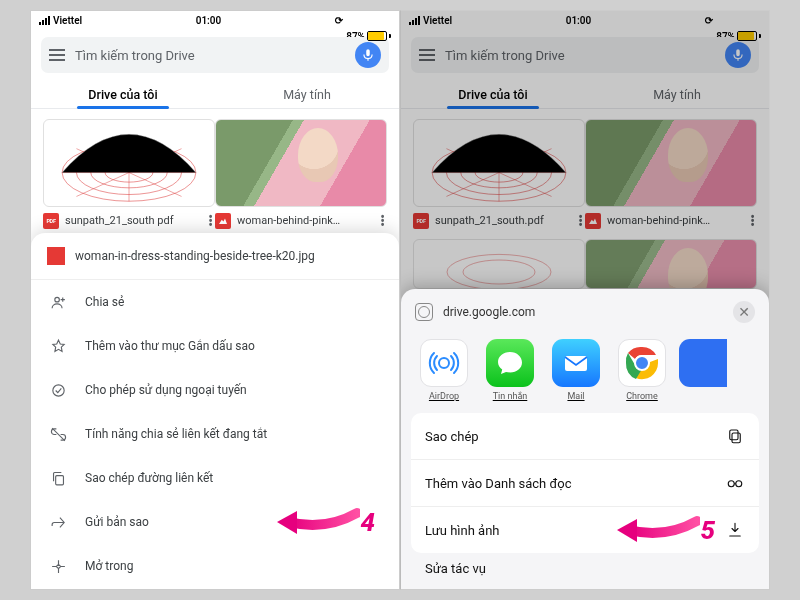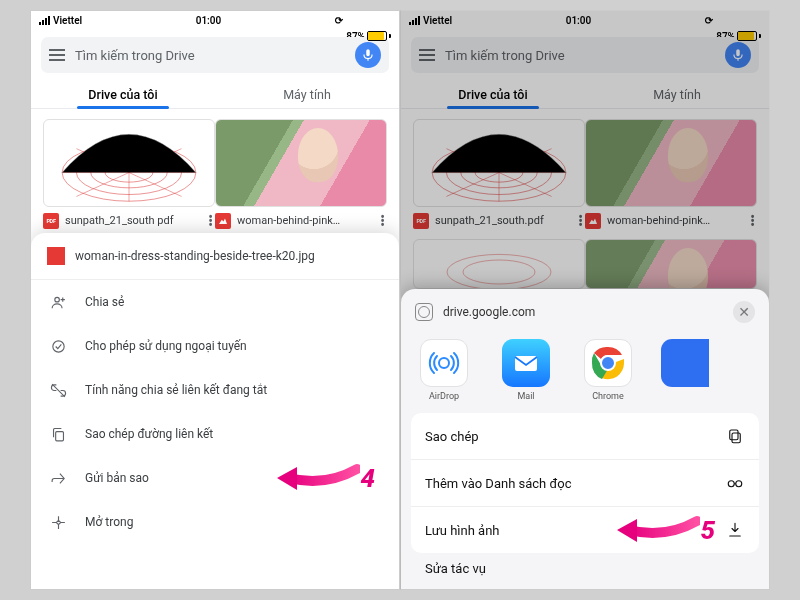--- a/index.html
+++ b/index.html
@@ -57,21 +57,21 @@
   .mi svg { width: 17px; height: 17px; stroke: #5f6368; fill: none; stroke-width: 1.6; }
 
   
   .dim { position: absolute; inset: 0; background: rgba(0,0,0,0.22); }
   .grid.lower { opacity: 0.95; }
   .share { position: absolute; left: 0; right: 0; bottom: 0; top: 278px; background: #f5f5f7; border-radius: 14px 14px 0 0; box-shadow: 0 -3px 18px rgba(0,0,0,0.25); display: flex; flex-direction: column; padding: 0 10px; }
   .share-head { display: flex; align-items: center; gap: 10px; padding: 12px 4px 10px; font-size: 12px; color: #333; }
   .share-head .safari { width: 18px; height: 18px; border: 1.5px solid #888; border-radius: 4px; position: relative; }
   .share-head .safari::after { content: ""; position: absolute; inset: 2px; border: 1px solid #888; border-radius: 50%; }
   .share-head .x { margin-left: auto; width: 22px; height: 22px; border-radius: 50%; background: #e4e4e7; display: flex; align-items: center; justify-content: center; color: #777; font-size: 14px; }
-  .apps { display: flex; gap: 24px; padding: 6px 4px 12px; align-items: flex-start; }
+  .apps { display: flex; gap: 8px; padding: 6px 4px 12px; align-items: flex-start; text-decoration: underline; }
   .app { width: 58px; text-align: center; font-size: 9px; color: #555; }
   .app .aicon { width: 48px; height: 48px; border-radius: 11px; margin: 0 auto 4px; display: flex; align-items: center; justify-content: center; position: relative; overflow: hidden; }
   .app.partial { width: 20px; }
   .app.partial .aicon { width: 48px; border-radius: 11px 0 0 11px; background: #2e6ff2; }
   .actions { background: #fff; border-radius: 10px; overflow: hidden; }
   .arow { display: flex; align-items: center; justify-content: space-between; padding: 13px 14px; font-size: 13px; color: #111; border-bottom: 1px solid #eee; position: relative; }
   .arow:last-child { border-bottom: none; }
   .arow .ai { width: 20px; height: 20px; display: flex; align-items: center; justify-content: center; }
   .arow .ai svg { width: 18px; height: 18px; stroke: #111; fill: none; stroke-width: 1.5; }
   .cut { padding: 8px 14px 0; font-size: 13px; color: #111; }
@@ -186,20 +186,28 @@
                 <circle cx="10" cy="8" r="3.2"></circle>
                 <path d="M3 20c0-3.5 3-6 7-6s7 2.5 7 6"></path>
                 <path d="M18 5v6M15 8h6"></path>
               </svg>
             </div>
           <span>Chia sẻ</span>
         </div>
         <div class="mitem">
           <div class="mi">
               <svg viewBox="0 0 24 24">
+                <path d="M12 3l2.5 5.5L20 9l-4 4 1 6-5-3-5 3 1-6-4-4 5.5-.5z"></path>
+              </svg>
+            </div>
+          <span>Thêm vào thư mục Gắn dấu sao</span>
+        </div>
+        <div class="mitem">
+          <div class="mi">
+              <svg viewBox="0 0 24 24">
                 <circle cx="12" cy="12" r="8"></circle>
                 <path d="M8 12l3 3 5-6"></path>
               </svg>
             </div>
           <span>Cho phép sử dụng ngoại tuyến</span>
         </div>
         <div class="mitem">
           <div class="mi">
               <svg viewBox="0 0 24 24">
                 <path d="M9 12H6a4 4 0 0 1 0-8h3M15 12h3a4 4 0 0 1 0 8h-3"></path>
@@ -370,20 +378,28 @@
                 <g fill="none" stroke="#2b8cff" stroke-width="2">
                   <circle cx="18" cy="18" r="5"></circle>
                   <path d="M8 28a14 14 0 0 1 0-20M28 8a14 14 0 0 1 0 20" stroke-linecap="round"></path>
                   <path d="M11 25a10 10 0 0 1 0-14M25 11a10 10 0 0 1 0 14" stroke-linecap="round"></path>
                 </g>
               </svg>
           </div>
           <span>AirDrop</span>
         </div>
         <div class="app">
+          <div class="aicon" style="background:linear-gradient(#5ae85a,#0bc21c)">
+            <svg width="30" height="30" viewBox="0 0 30 30">
+                <path fill="#fff" d="M15 4C8 4 3 8.5 3 14c0 3 1.6 5.6 4.2 7.4L6 26l5-2c1.3.3 2.6.5 4 .5 7 0 12-4.5 12-10S22 4 15 4z"></path>
+              </svg>
+          </div>
+          <span>Tin nhắn</span>
+        </div>
+        <div class="app">
           <div class="aicon" style="background:linear-gradient(#3fd0ff,#1677ff)">
             <svg width="30" height="30" viewBox="0 0 30 30">
                 <rect x="4" y="8" width="22" height="15" rx="2" fill="#fff"></rect>
                 <path d="M4 9l11 8 11-8" stroke="#1677ff" stroke-width="1.8" fill="none"></path>
               </svg>
           </div>
           <span>Mail</span>
         </div>
         <div class="app">
           <div class="aicon" style="background:#fff;border:1px solid #e2e2e5">

